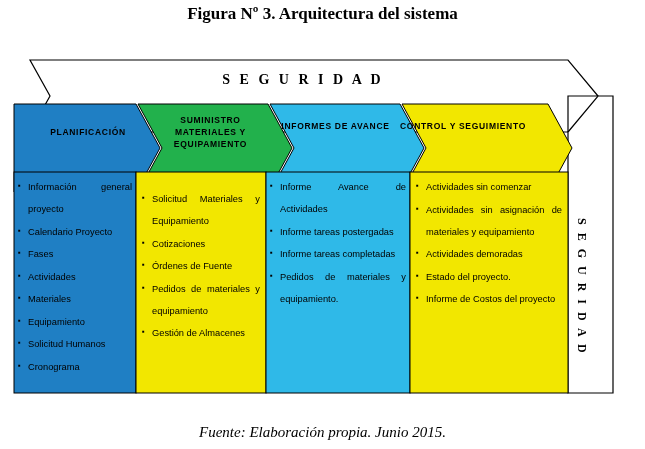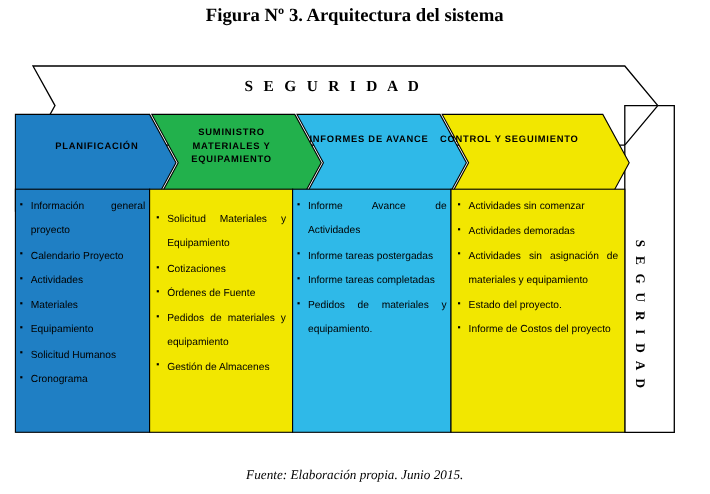--- a/index.html
+++ b/index.html
@@ -24,21 +24,21 @@
     font-weight: bold;
     color: #000000;
     font-family: "Liberation Serif", serif;
   }
   .figure-source {
     position: absolute;
     top: 424px;
     left: 0;
     width: 645px;
     text-align: center;
-    font-size: 12px;
+    font-size: 15px;
     font-style: italic;
     color: #000000;
     font-family: "Liberation Serif", serif;
   }
   .diagram {
     position: absolute;
     left: 8px;
     top: 48px;
     width: 628px;
     height: 360px;
@@ -144,20 +144,21 @@
   <div class="seg-right-label">S E G U R I D A D</div>
 
   <div class="phase-title pt1">PLANIFICACIÓN</div>
   <div class="phase-title pt2">SUMINISTRO MATERIALES Y EQUIPAMIENTO</div>
   <div class="phase-title pt3">INFORMES DE AVANCE</div>
   <div class="phase-title pt4">CONTROL Y SEGUIMIENTO</div>
 
   <ul class="col-list col1">
     <li>Información general proyecto</li>
     <li>Calendario Proyecto</li>
+    <li>Fases</li>
     <li>Actividades</li>
     <li>Materiales</li>
     <li>Equipamiento</li>
     <li>Solicitud Humanos</li>
     <li>Cronograma</li>
   </ul>
 
   <ul class="col-list col2">
     <li>Solicitud Materiales y Equipamiento</li>
     <li>Cotizaciones</li>
@@ -168,21 +169,21 @@
 
   <ul class="col-list col3">
     <li>Informe Avance de Actividades</li>
     <li>Informe tareas postergadas</li>
     <li>Informe tareas completadas</li>
     <li>Pedidos de materiales y equipamiento.</li>
   </ul>
 
   <ul class="col-list col4">
     <li>Actividades sin comenzar</li>
+    <li>Actividades sin asignación de materiales y equipamiento</li>
     <li>Actividades demoradas</li>
-    <li>Actividades sin asignación de materiales y equipamiento</li>
     <li>Estado del proyecto.</li>
     <li>Informe de Costos del proyecto</li>
   </ul>
 
 </div>
 
 <div class="figure-source">Fuente: Elaboración propia. Junio 2015.</div>
 
 </body></html>

